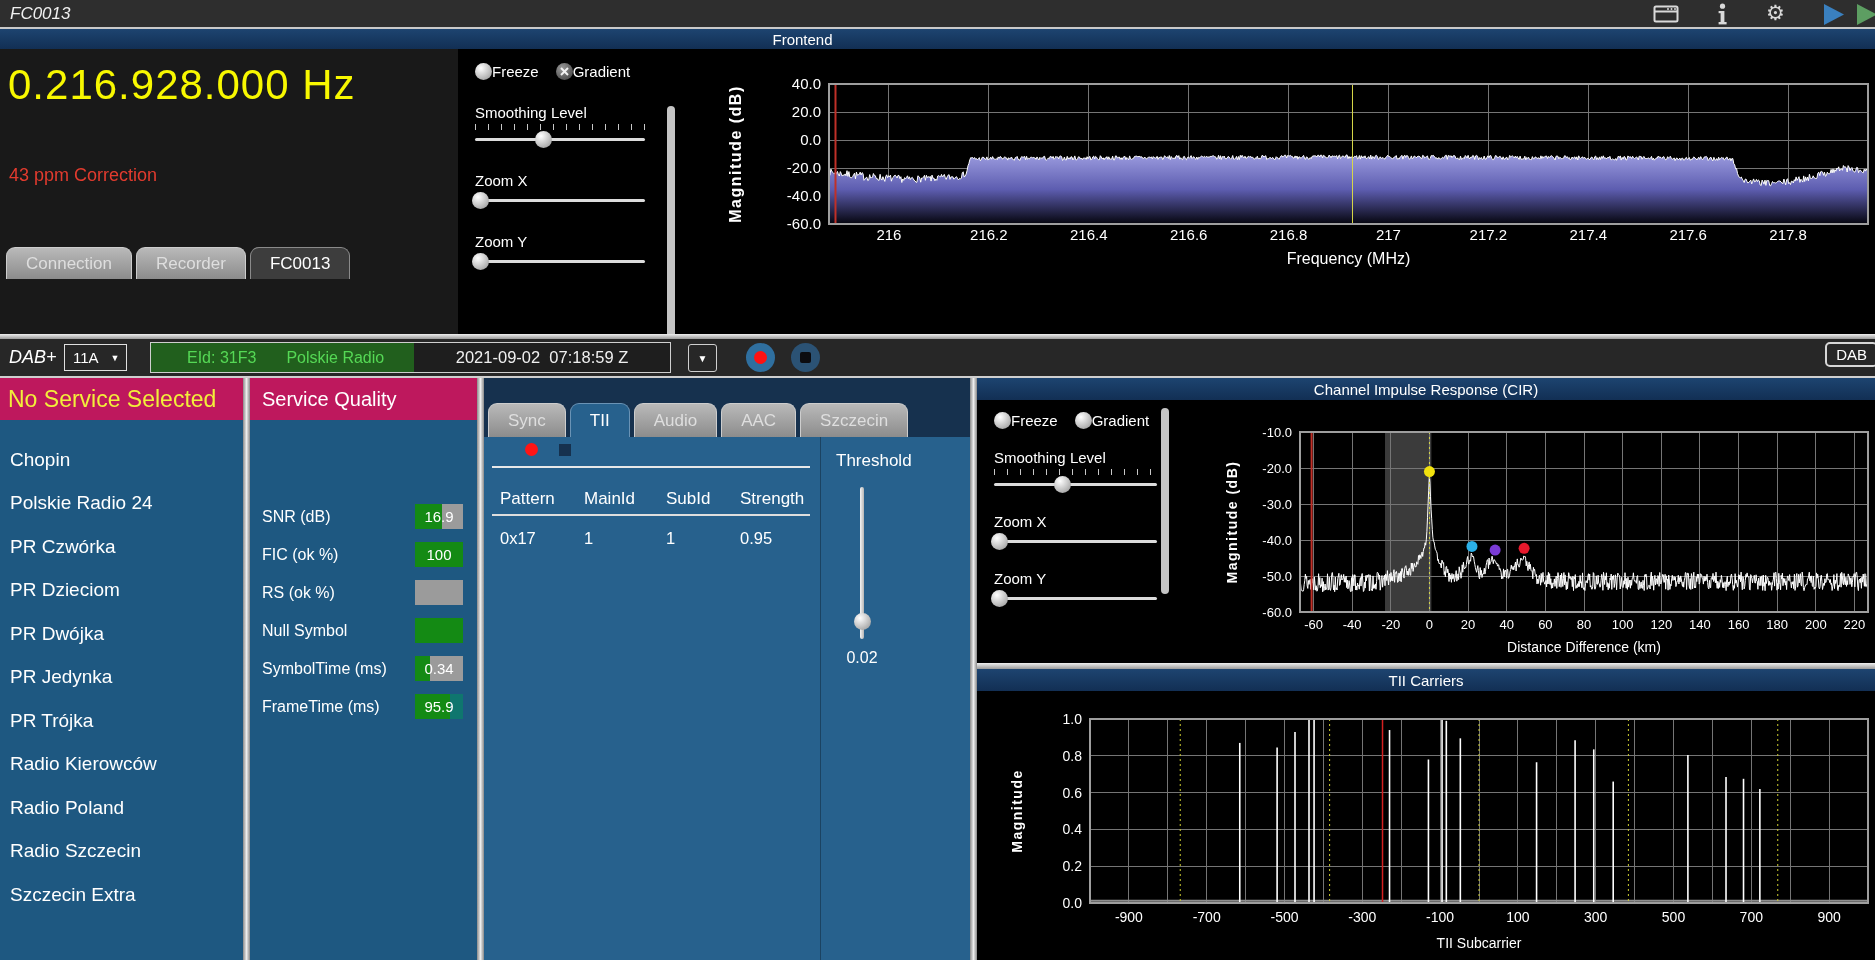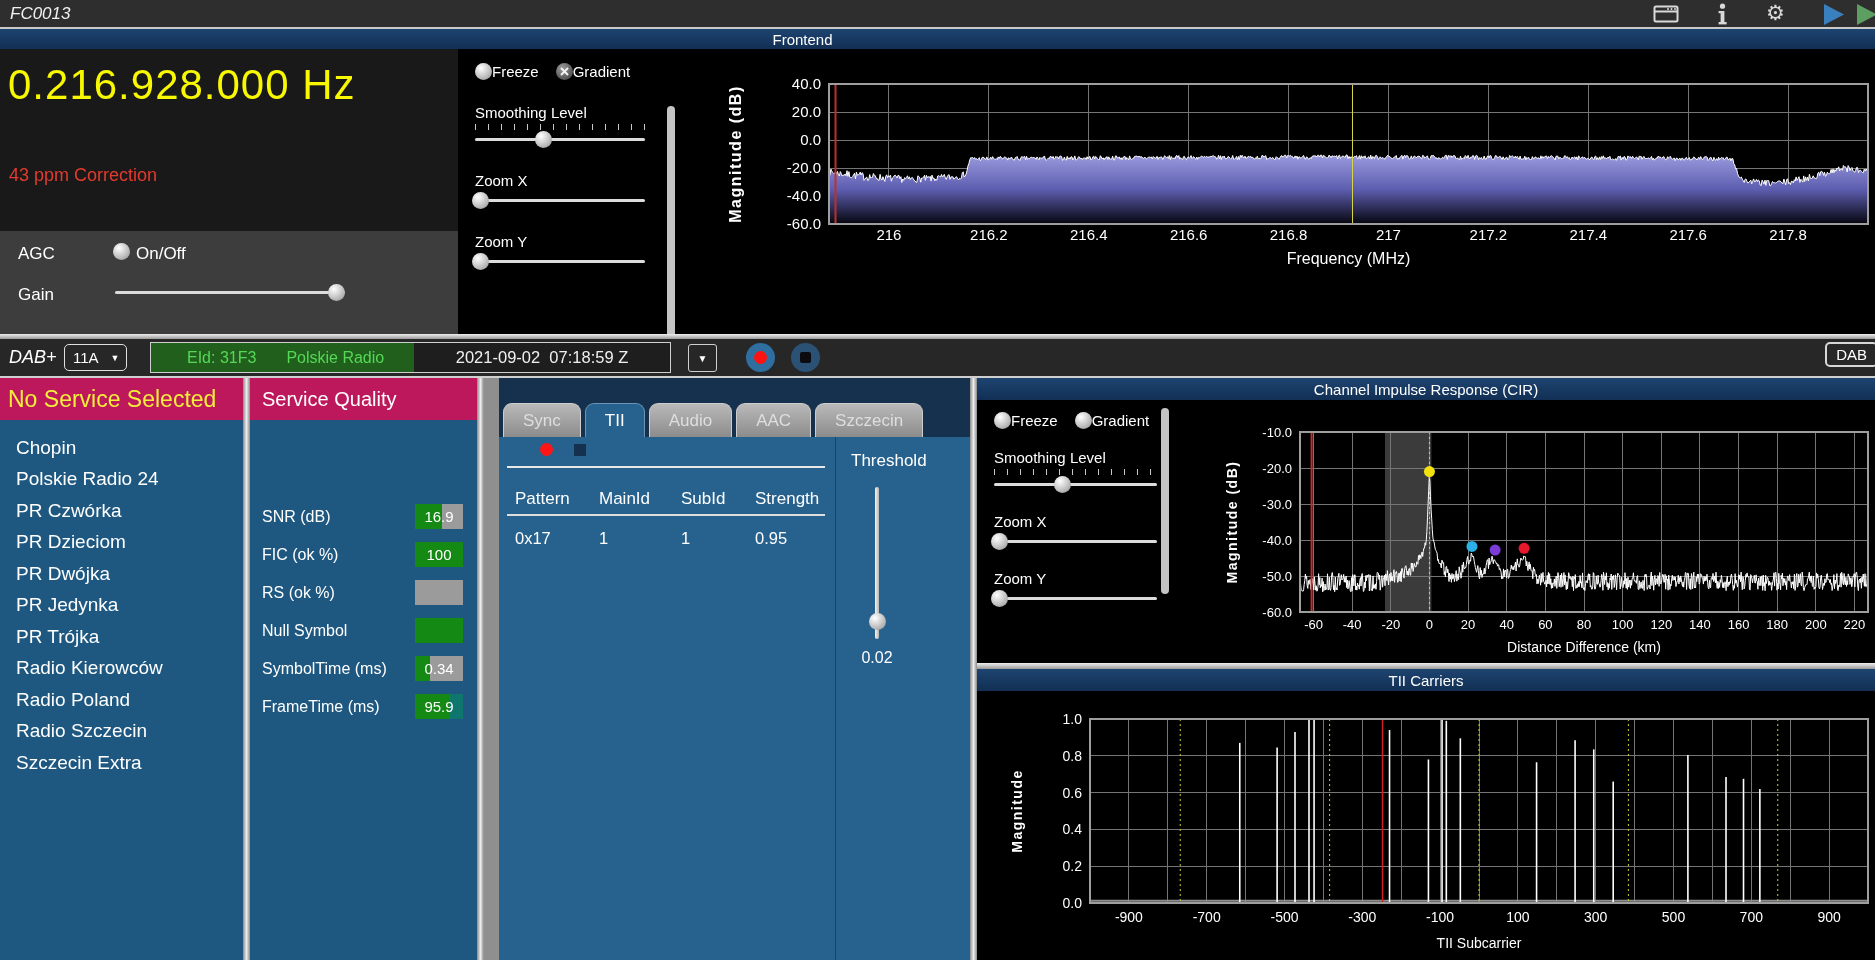--- a/index.html
+++ b/index.html
@@ -54,21 +54,21 @@
   svg text { font-family:"Liberation Sans", sans-serif; }
 
   
   .hsplit { position:absolute; left:0; width:1875px; height:5px; background:linear-gradient(180deg,#efefef,#9a9a9a); }
   .vsplit { position:absolute; top:0; width:7px; height:582px; background:linear-gradient(90deg,#8a8a8a,#ededed 50%,#8a8a8a); }
 
   
   .dabbar { position:absolute; top:339px; left:0; width:1875px; height:37px; background:#272727; }
   .dab-mode { position:absolute; left:9px; top:8px; font-style:italic; font-size:18px; }
   .dab-select { position:absolute; left:64px; top:5px; width:63px; height:27px; border:1.5px solid #e0e0e0;
-    border-radius:5px; display:flex; align-items:center; padding:0 8px; gap:12px; font-size:15px; }
+    border-radius:0; display:flex; align-items:center; padding:0 8px; gap:12px; font-size:15px; }
   .dab-group { position:absolute; left:150px; top:3px; width:521px; height:31px; border:1px solid #cfcfcf;
     display:flex; }
   .dab-green { width:263px; height:100%; background:#215f1d; display:flex; align-items:center;
     padding-left:36px; gap:30px; font-size:16px; color:#55d855; white-space:nowrap; }
   .dab-time { flex:1; height:100%; background:#1e1e1e; display:flex; align-items:center; justify-content:center;
     font-size:16.5px; color:#f0f0f0; white-space:pre; }
   .dab-drop { position:absolute; left:688px; top:5px; width:29px; height:28px; border:1px solid #cfcfcf;
     border-radius:3px; display:flex; align-items:center; justify-content:center; font-size:10px; color:#fff; }
   .btn-rec { position:absolute; left:746px; top:4px; width:29px; height:29px; border-radius:50%;
     background:#2f6f9f; display:flex; align-items:center; justify-content:center; }
@@ -78,32 +78,32 @@
   .btn-stop .sq { width:11px; height:11px; background:#0c0c10; border-radius:2px; }
   .dab-badge { position:absolute; right:-3px; top:3px; border:2px solid #d6d6d6; border-radius:5px;
     padding:2px 9px; font-size:15px; }
 
   
   .lower { position:absolute; top:376px; left:0; width:1875px; height:584px; background:#8f8f8f;
     border-top:2px solid #cfcfcf; }
   .svc { position:absolute; left:0; top:0; width:243px; height:582px; background:#1e5881; overflow:hidden; }
   .panel-head { height:42px; display:flex; align-items:center; padding:14px 8px; background:#be185d; }
   .svc .panel-head { font-size:23px; color:#f2ef3a; white-space:nowrap; overflow:hidden; }
-  .station { height:31.5px; display:flex; align-items:center; padding-left:16px; font-size:19px; }
+  .station { height:31.5px; display:flex; align-items:center; padding-left:10px; font-size:19px;margin-top:12px; }
   .svc-list { padding-top:12px; }
 
   .qual { position:absolute; left:250px; top:0; width:227px; height:582px; background:#1e5881; }
   .qual .panel-head { font-size:20px; color:#fff; padding-left:12px; }
   .q-rows { padding-top:34px;margin-top:44px; }
   .q-row { position:relative; height:38px; display:flex; align-items:center; padding-left:12px; font-size:16px; }
   .q-badge { position:absolute; right:14px; top:6px; width:48px; height:25px; background:#9b9b9b; }
   .q-fill { position:absolute; left:0; top:0; bottom:0; background:#148a14; }
   .q-val { position:absolute; inset:0; display:flex; align-items:center; justify-content:center; font-size:15px; }
 
-  .detail { position:absolute; left:484px; top:0; width:550px; height:582px;margin-left:15px; }
+  .detail { position:absolute; left:484px; top:0; width:550px; height:582px; }
   .db-tabbar { height:59px; background:#16314e; display:flex; align-items:flex-end; padding-left:4px; }
   .db-tabbar .tab { height:34px; font-size:17px; }
   .db-content { position:absolute; left:0; top:59px; width:486px; height:523px; background:#27618d; }
   .rec-dot { position:absolute; left:41px; top:6px; width:13px; height:13px; border-radius:50%; background:#ff1515; }
   .rec-sq  { position:absolute; left:75px; top:7px; width:12px; height:12px; background:#16314e; }
   .tline { position:absolute; left:8px; top:29px; width:318px; height:2px; background:#e8e8e8; }
   .tii-grid { position:absolute; left:16px; display:grid; grid-template-columns:84px 82px 74px 80px; }
   #tiiHead { top:52px; font-size:17px; }
   #tiiRow  { top:92px; font-size:16.5px; }
   .t-under { position:absolute; left:8px; top:77px; width:318px; height:1.5px; background:#dedede; }
@@ -164,30 +164,20 @@
 
 <div class="fe-content">
   <div class="fe-left">
     <div class="freq"><span>0.216.928.000</span> <span>Hz</span></div>
     <div class="correction">43 ppm Correction</div>
     <div class="fe-tabs" id="feTabs">
         <span class="tab">Connection</span>
         <span class="tab">Recorder</span>
         <span class="tab fe-active">FC0013</span>
       </div>
-    <div class="fe-tabpanel">
-      <span class="fe-lbl" style="left:18px; top:13px;">AGC</span>
-      <span class="radio" style="position:absolute; left:113px; top:12px;"></span>
-      <span class="fe-lbl" style="left:136px; top:13px;">On/Off</span>
-      <span class="fe-lbl" style="left:18px; top:54px;">Gain</span>
-      <div class="hslider" style="position:absolute; left:115px; top:53px; width:230px;">
-        <div class="track"></div>
-          <div class="knob" id="gainKnob" style="left: 96%;"></div>
-      </div>
-    </div>
   </div>
   <div class="ctl fe-ctl" id="feControls">
       <div class="ctl-radios">
         <span class="radio-wrap">
           <span class="radio"></span>
           <span class="rlabel">Freeze</span>
         </span>
         <span class="radio-wrap">
           <span class="radio checked">
             <svg width="9" height="9" viewBox="0 0 9 9">

